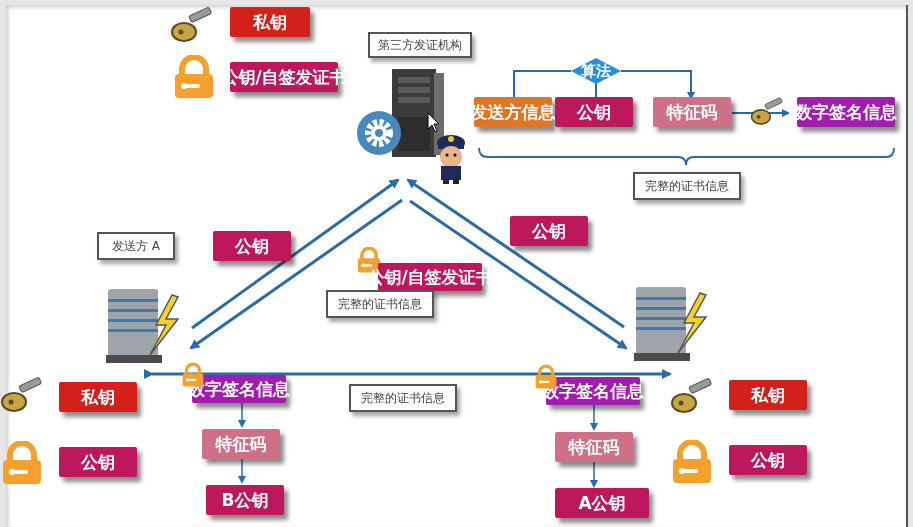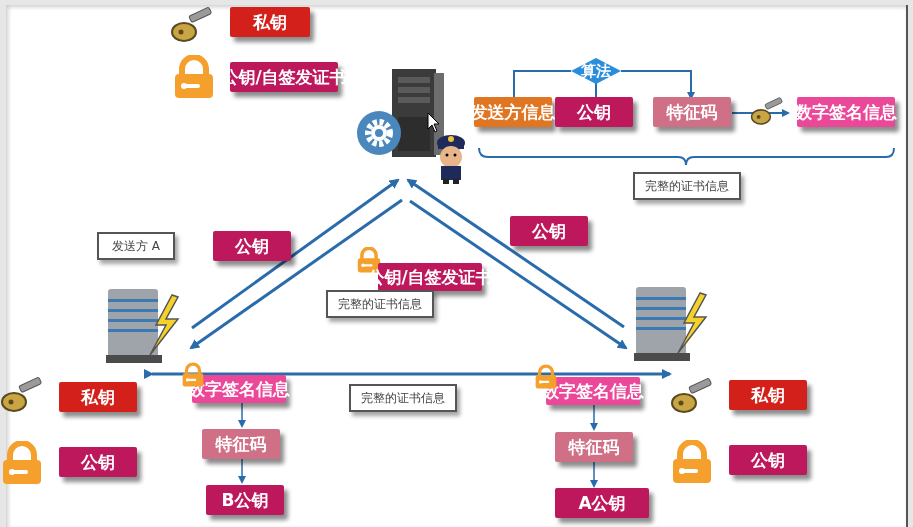--- a/index.html
+++ b/index.html
@@ -3,21 +3,21 @@
 <meta charset="utf-8">
 <style>
   html, body { margin:0; padding:0; }
   body { width:913px; height:527px; overflow:hidden; background:#e6e6e6; font-family:"DejaVu Sans", sans-serif; }
   #canvas { position:absolute; left:6px; top:5px; width:900px; height:522px; background:#fff; box-shadow: inset 2px 2px 4px #ccc; border-right:2px solid #555; }
   .box { position:absolute; display:flex; align-items:center; justify-content:center; color:#fff; font-size:17px; font-weight:bold; box-shadow: 4px 5px 4px rgba(0,0,0,0.45); border-radius:2px; white-space:nowrap; }
   .red { background:#d4201a; }
   .green { background:#be185d; }
   .orange { background:#e07522; }
   .pink { background:#d07086;text-align:right; }
-  .navy { background:#ec4899; }
+  .navy { background:#a21caf; }
   .label { position:absolute; display:flex; align-items:center; justify-content:center; background:#fff; color:#444; font-size:12px; border:2px solid #555; box-shadow: 3px 4px 4px rgba(0,0,0,0.35); white-space:nowrap; }
   svg.lines { position:absolute; left:0; top:0; }
   .icon { position:absolute; }
 </style>
 </head>
 <body>
 
 <div id="canvas">
 
   <svg class="lines" width="900" height="522">
@@ -67,20 +67,21 @@
   <div class="icon" style="left:166px;top:50px;">
     <svg width="44" height="44" viewBox="0 0 44 44">
         <path d="M10,20 V14 a12,12 0 0 1 24,0 V20" fill="none" stroke="#f5a02c" stroke-width="6"></path>
         <rect x="3" y="19" width="38" height="24" rx="4" fill="#f5a02c"></rect>
         <rect x="10" y="29" width="18" height="4" rx="2" fill="#fff"></rect>
         <circle cx="12" cy="31" r="3" fill="#fff"></circle>
       </svg>
   </div>
   <div class="box green" style="left:224px;top:57px;width:108px;height:30px;">公钥/自签发证书</div>
 
+  <div class="label" style="left:362px;top:27px;width:100px;height:22px;">第三方发证机构</div>
   <div class="icon" style="left:384px;top:62px;">
     <svg width="56" height="92" viewBox="0 0 56 92">
         <rect x="2" y="2" width="44" height="88" fill="#3b3b3b"></rect>
         <rect x="44" y="6" width="10" height="82" fill="#6d6d6d"></rect>
         <rect x="8" y="10" width="32" height="6" fill="#5a5a5a"></rect>
         <rect x="8" y="20" width="32" height="6" fill="#5a5a5a"></rect>
         <rect x="8" y="30" width="32" height="6" fill="#5a5a5a"></rect>
         <rect x="8" y="50" width="32" height="34" fill="#2d2d2d"></rect>
       </svg>
   </div>

